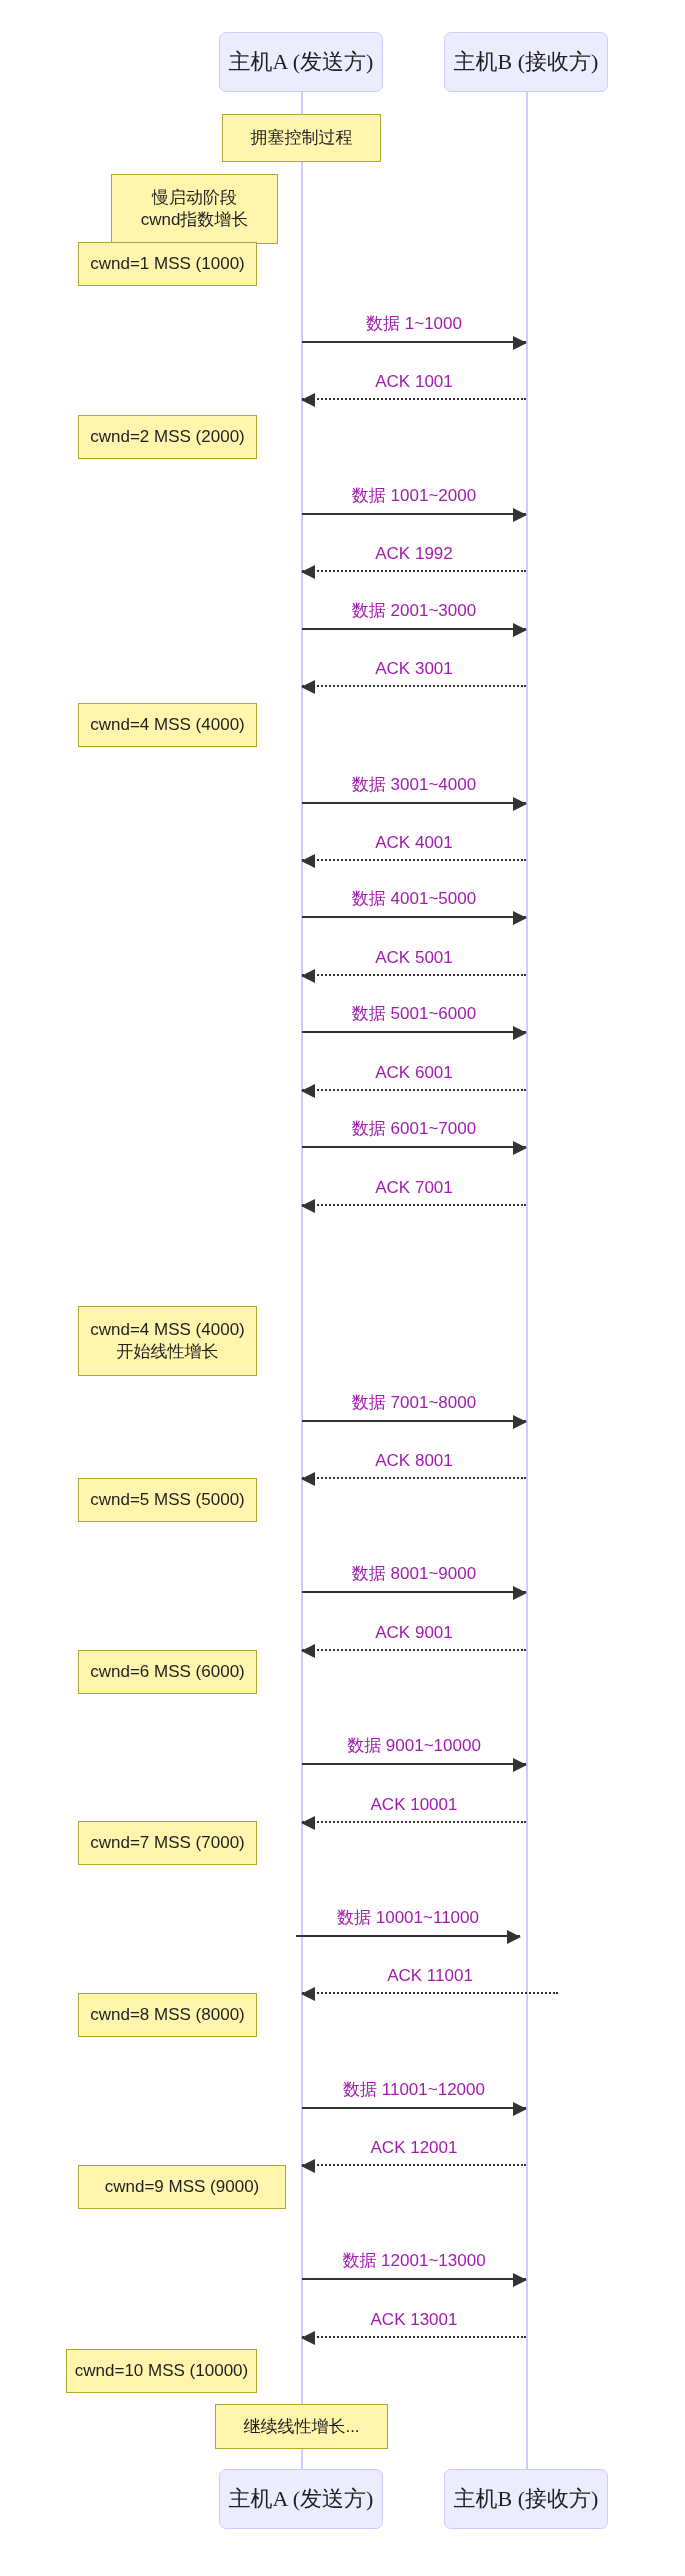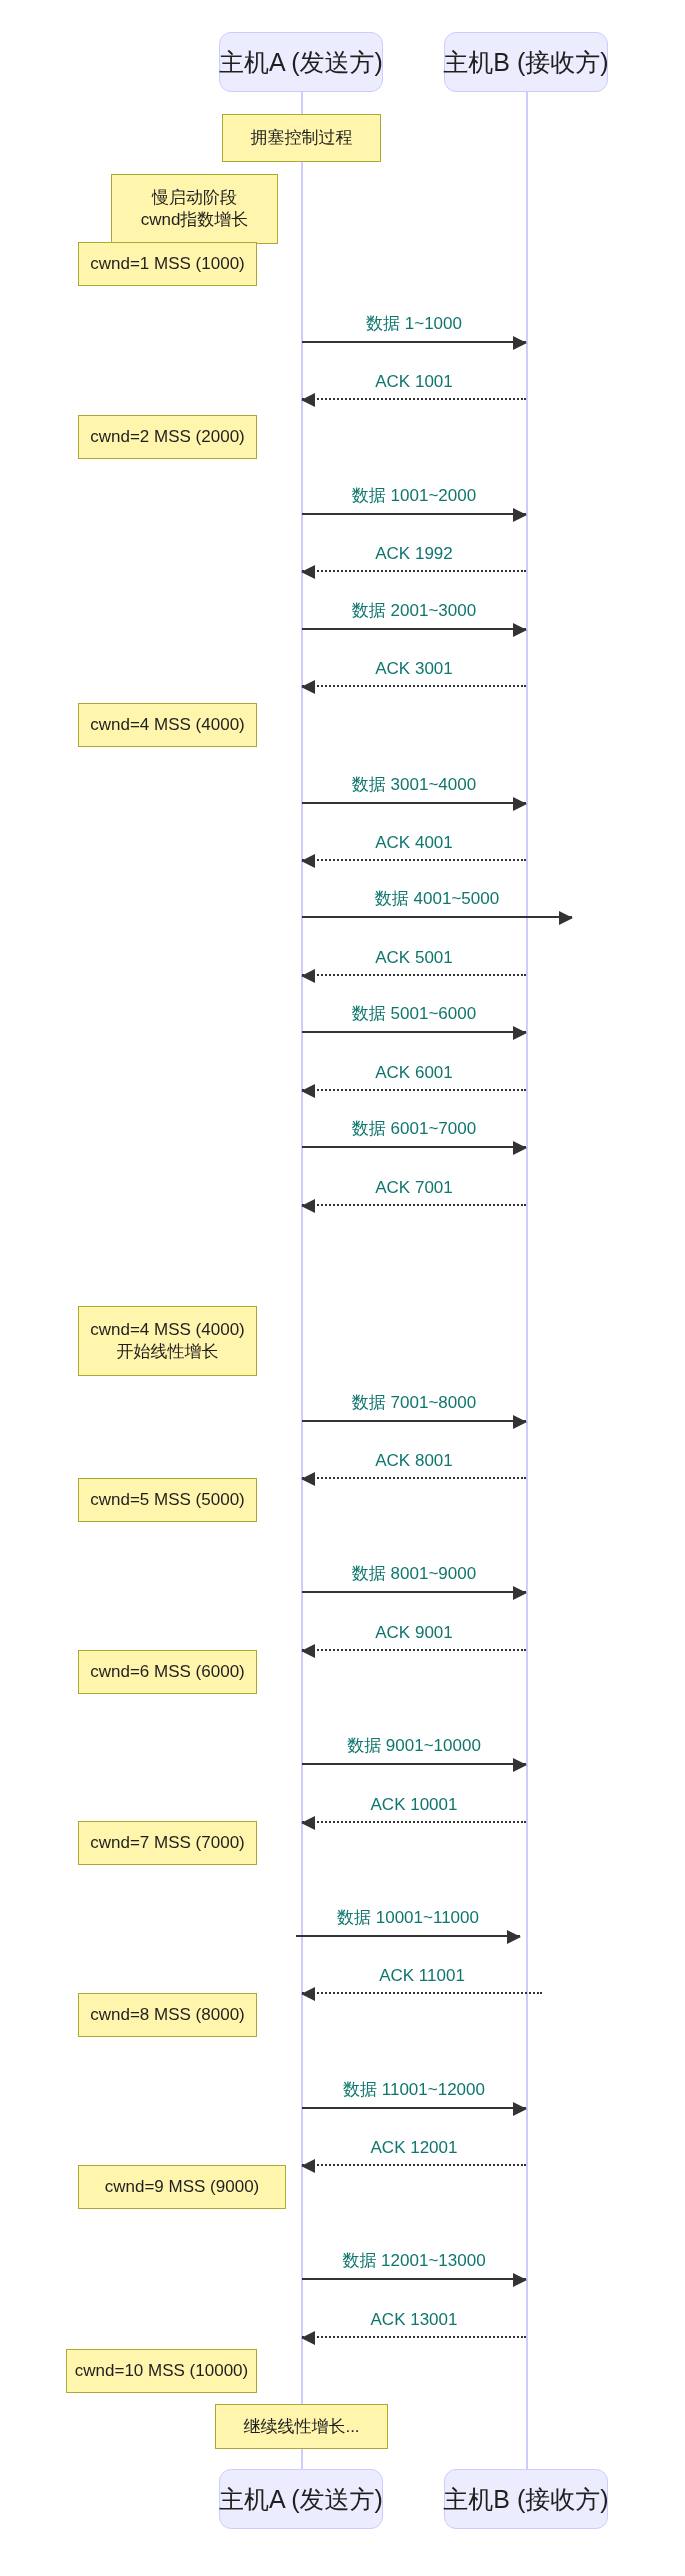--- a/index.html
+++ b/index.html
@@ -27,30 +27,31 @@
     top:0;
     z-index:0;
   }
 
   
   .participant{
     position:absolute;
     box-sizing:border-box;
     background:#ECECFF;
     border:1.1px solid #CCCCFF;
-    border-radius:12px;
+    border-radius:7px;
     display:flex;
     align-items:center;
     justify-content:center;
     text-align:center;
-    font-size:25px;
+    font-size:22px;
     color:#1f1f1f;
     z-index:5;
     line-height:1.2;
     white-space:nowrap;
+    font-family:Liberation Serif, serif;
   }
 
   
   .note{
     position:absolute;
     box-sizing:border-box;
     background:#FFF5AD;
     border:1.1px solid #AAAA33;
     display:flex;
     align-items:center;
@@ -69,21 +70,21 @@
     position:absolute;
     z-index:4;
   }
   .msg .label{
     position:absolute;
     left:0;
     right:0;
     bottom:7.7px;
     text-align:center;
     font-size:17px;
-    color:#0f766e;
+    color:#a21caf;
     white-space:nowrap;
   }
   .msg .line{
     position:absolute;
     left:0;
     right:0;
     bottom:0;
     height:0;
     border-top:2.7px solid #333333;
   }
@@ -199,21 +200,21 @@
     <div class="line"></div>
     <div class="head"></div>
   </div>
 
   <div class="msg back dashed" style="left:302px; top:822px; width:224px; height:39px;">
     <div class="label">ACK 4001</div>
     <div class="line"></div>
     <div class="head"></div>
   </div>
 
-  <div class="msg fwd" style="left:302px; top:879px; width:224px; height:39px;padding-left:46px;">
+  <div class="msg fwd" style="left:302px; top:879px; width:224px; height:39px;">
     <div class="label">数据 4001~5000</div>
     <div class="line"></div>
     <div class="head"></div>
   </div>
 
   <div class="msg back dashed" style="left:302px; top:937px; width:224px; height:39px;">
     <div class="label">ACK 5001</div>
     <div class="line"></div>
     <div class="head"></div>
   </div>
@@ -277,21 +278,21 @@
     <div class="line"></div>
     <div class="head"></div>
   </div>
 
   <div class="msg fwd" style="left:296px; top:1898px; width:224px; height:39px;">
     <div class="label">数据 10001~11000</div>
     <div class="line"></div>
     <div class="head"></div>
   </div>
 
-  <div class="msg back dashed" style="left:302px; top:1955px; width:240px; height:39px;">
+  <div class="msg back dashed" style="left:302px; top:1955px; width:240px; height:39px;padding-left:16px;">
     <div class="label">ACK 11001</div>
     <div class="line"></div>
     <div class="head"></div>
   </div>
 
   <div class="msg fwd" style="left:302px; top:2070px; width:224px; height:39px;">
     <div class="label">数据 11001~12000</div>
     <div class="line"></div>
     <div class="head"></div>
   </div>

